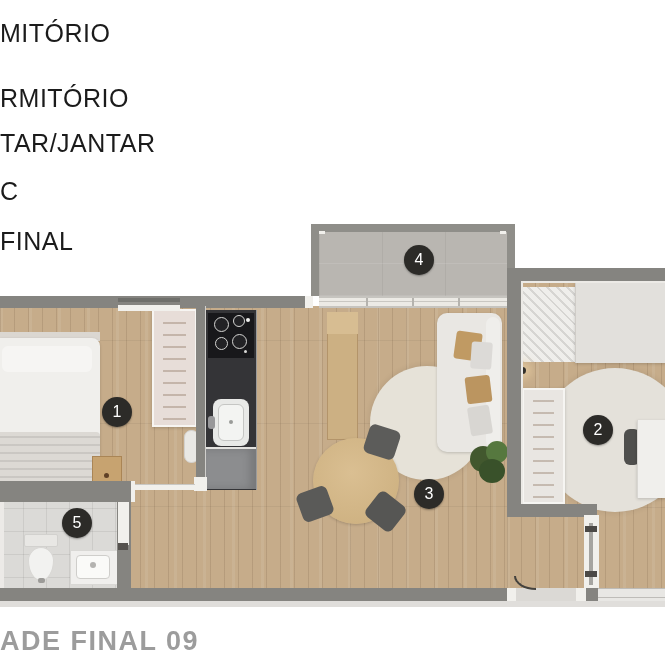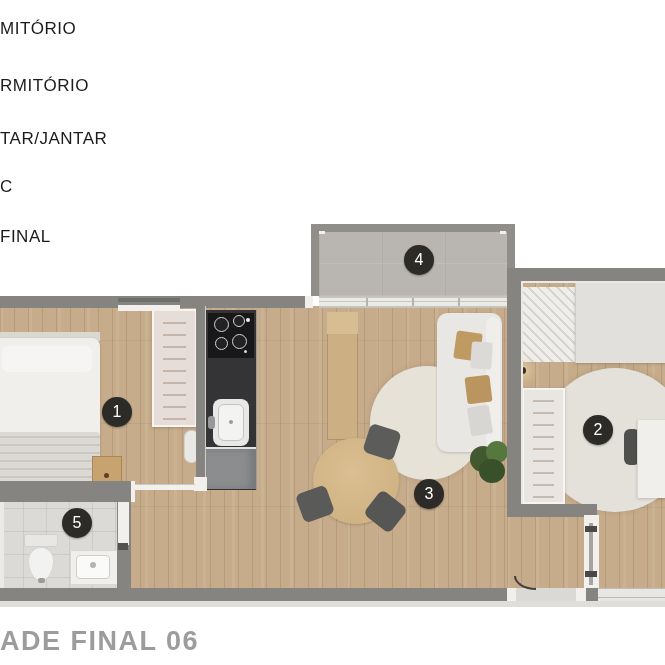--- a/index.html
+++ b/index.html
@@ -21,33 +21,33 @@
   .wall{background:#858480;}
   .white{background:#f1f0ec;}
   
   .soft{box-shadow:0 1px 3px rgba(0,0,0,.18);}
   .rug{border-radius:50%;background:#e6e2d8;box-shadow:0 0 6px rgba(0,0,0,.10);}
   .rail{position:absolute;left:22%;top:4%;width:56%;height:92%;
         background:repeating-linear-gradient(0deg, rgba(140,115,95,.38) 0 2px, transparent 2px 12px);}
   .marker{position:absolute;width:30px;height:30px;border-radius:50%;background:#2c2b28;
           color:#ffffff;display:flex;align-items:center;justify-content:center;
           font-size:16px;line-height:1;box-shadow:0 1px 2px rgba(0,0,0,.35);}
-  .legend-item{position:absolute;left:0;color:#1b1b1b;font-size:17px;letter-spacing:.5px;white-space:nowrap;}
+  .legend-item{position:absolute;left:0;color:#1b1b1b;font-size:25px;letter-spacing:.5px;white-space:nowrap;}
   .footer-title{position:absolute;left:0;top:626px;color:#9c9c9c;font-size:27px;font-weight:bold;
                 letter-spacing:1.5px;white-space:nowrap;}
   .ring{position:absolute;border:1.5px solid #d4d4d2;border-radius:50%;background:#222225;}
 </style>
 </head>
 <body>
 
 <div class="stage">
 
   <div>
     <div class="legend-item" style="top:19px">MITÓRIO</div>
-    <div class="legend-item" style="top:76px">RMITÓRIO</div>
+    <div class="legend-item" style="top:84px">RMITÓRIO</div>
     <div class="legend-item" style="top:129px">TAR/JANTAR</div>
     <div class="legend-item" style="top:177px">C</div>
     <div class="legend-item" style="top:227px">FINAL</div>
   </div>
 
   <div>
 
     <div class="a wood" style="left:0;top:306px;width:600px;height:284px"></div>
     <div class="a wood" style="left:507px;top:281px;width:158px;height:310px"></div>
     <div class="a tile" style="left:0;top:481px;width:119px;height:120px"></div>
@@ -157,15 +157,15 @@
     <div class="a" style="left:598px;top:588px;width:67px;height:13px;background:#e8e7e4;background-image:repeating-linear-gradient(0deg, transparent 0 3px, #bebcb8 3px 4px, transparent 4px 9px)"></div>
     <div class="a" style="left:0;top:601px;width:665px;height:6px;background:#d8d6d2;opacity:.8"></div>
 
     <div class="marker" style="left:102px;top:397px">1</div>
     <div class="marker" style="left:583px;top:415px">2</div>
     <div class="marker" style="left:414px;top:479px">3</div>
     <div class="marker" style="left:404px;top:245px">4</div>
     <div class="marker" style="left:62px;top:508px">5</div>
   </div>
 
-  <div class="footer-title">ADE FINAL 06</div>
+  <div class="footer-title">ADE FINAL 09</div>
 
 </div>
 
 </body></html>

